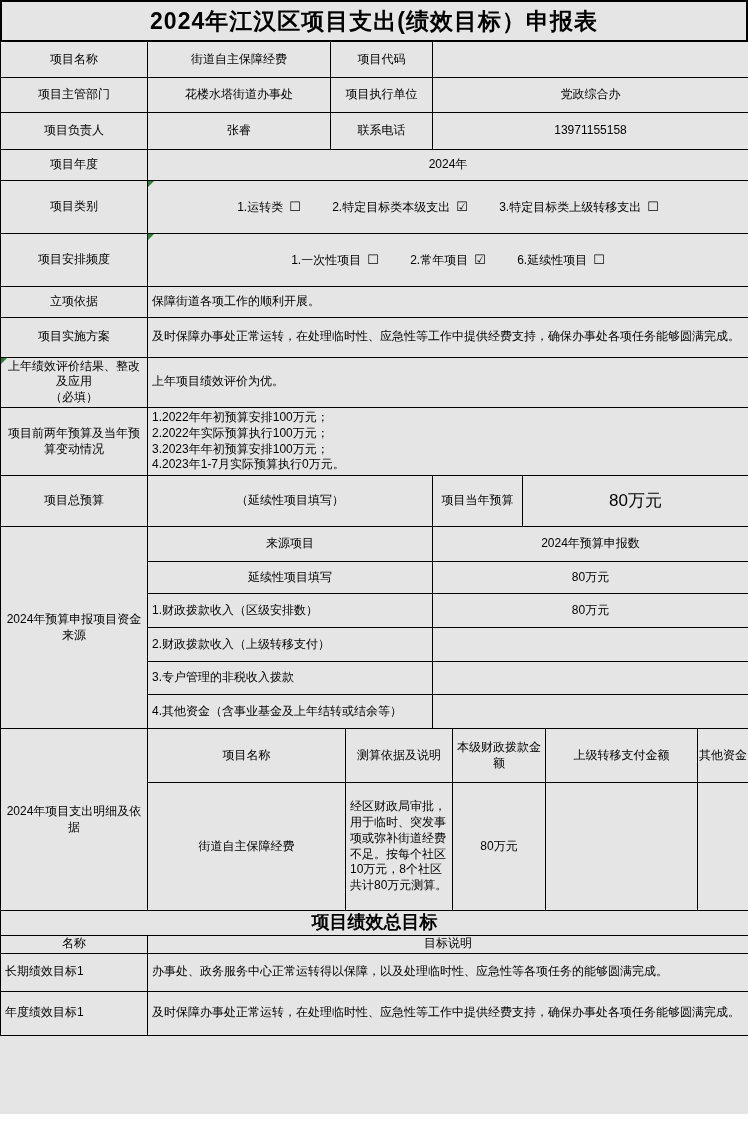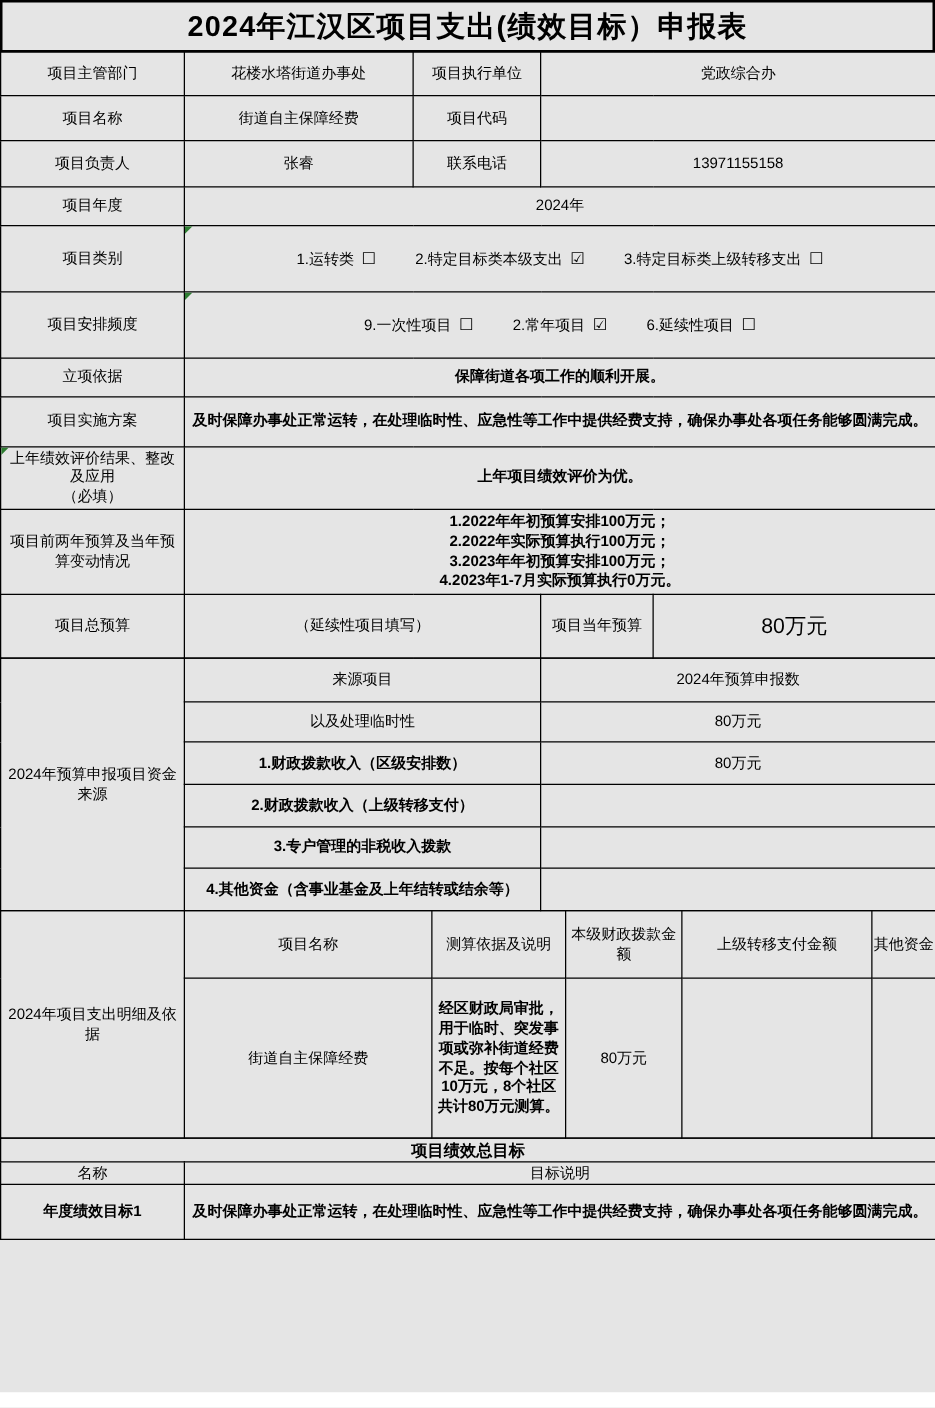--- a/index.html
+++ b/index.html
@@ -8,23 +8,23 @@
   .title-box{height:42px;border:2px solid #000;box-sizing:border-box;
              display:flex;align-items:center;justify-content:center;
              font-size:23px;font-weight:bold;letter-spacing:1px;}
   .unit-row{height:43px;box-sizing:border-box;position:relative;
             display:flex;align-items:center;font-size:12px;padding-left:4px;}
   .gl{position:absolute;top:4px;bottom:0;width:1px;background:#e4e4e4;}
   table{border-collapse:collapse;table-layout:fixed;width:748px;margin-top:-1px;}
   td{border:1px solid #000;font-size:12px;padding:1px 4px;vertical-align:middle;
      overflow:hidden;position:relative;line-height:1.32;word-break:break-all;}
   .c{text-align:center;}
-  .l{text-align:center;font-weight:bold;}
+  .l{text-align:left;}
   .big{font-size:17px;}
-  .perf-title{font-size:13px;font-weight:bold;}
+  .perf-title{font-size:18px;font-weight:bold;}
   .flag{position:absolute;top:0;left:0;width:0;height:0;
         border-top:6px solid #2e7d32;border-right:6px solid transparent;}
   .opt{display:inline-block;margin:16px 14px;}
   .box{display:inline-block;margin-left:6px;font-size:13px;}
   .note-line{display:block;}
 </style>
 </head>
 <body>
 
 <div class="sheet">
@@ -34,31 +34,31 @@
 
   <table>
     <colgroup>
         <col style="width:147px">
         <col style="width:183px">
         <col style="width:102px">
         <col style="width:90px">
         <col style="width:226px">
       </colgroup>
     <tbody>
-        <tr style="height:35px">
+        <tr style="height:36px">
+      <td class="c">项目名称</td>
+      <td class="c">街道自主保障经费</td>
+      <td class="c">项目代码</td>
+      <td class="c" colspan="2"></td>
+    </tr>
+    <tr style="height:35px">
       <td class="c">项目主管部门</td>
       <td class="c">花楼水塔街道办事处</td>
       <td class="c">项目执行单位</td>
       <td class="c" colspan="2">党政综合办</td>
-    </tr>
-    <tr style="height:36px">
-      <td class="c">项目名称</td>
-      <td class="c">街道自主保障经费</td>
-      <td class="c">项目代码</td>
-      <td class="c" colspan="2"></td>
     </tr>
     <tr style="height:37px">
       <td class="c">项目负责人</td>
       <td class="c">张睿</td>
       <td class="c">联系电话</td>
       <td class="c" colspan="2">13971155158</td>
     </tr>
     <tr style="height:31px">
       <td class="c">项目年度</td>
       <td class="c" colspan="4">2024年</td>
@@ -69,21 +69,21 @@
         <span class="flag"></span>
         <span class="opt"><span>1.运转类</span><span class="box">☐</span></span>
         <span class="opt"><span>2.特定目标类本级支出</span><span class="box">☑</span></span>
         <span class="opt"><span>3.特定目标类上级转移支出</span><span class="box">☐</span></span>
       </td>
     </tr>
     <tr style="height:36px">
       <td class="c">项目安排频度</td>
       <td class="c" colspan="4">
         <span class="flag"></span>
-        <span class="opt"><span>9.一次性项目</span><span class="box">☐</span></span>
+        <span class="opt"><span>1.一次性项目</span><span class="box">☐</span></span>
         <span class="opt"><span>2.常年项目</span><span class="box">☑</span></span>
         <span class="opt"><span>6.延续性项目</span><span class="box">☐</span></span>
       </td>
     </tr>
     <tr style="height:31px">
       <td class="c">立项依据</td>
       <td class="l" colspan="4">保障街道各项工作的顺利开展。</td>
     </tr>
     <tr style="height:40px">
       <td class="c">项目实施方案</td>
@@ -121,21 +121,21 @@
         <col style="width:285px">
         <col style="width:316px">
       </colgroup>
     <tbody>
         <tr style="height:35px">
       <td class="c" rowspan="6">2024年预算申报项目资金来源</td>
       <td class="c">来源项目</td>
       <td class="c">2024年预算申报数</td>
     </tr>
     <tr style="height:32px">
-      <td class="c">以及处理临时性</td>
+      <td class="c">延续性项目填写</td>
       <td class="c">80万元</td>
     </tr>
     <tr style="height:34px">
       <td class="l">1.财政拨款收入（区级安排数）</td>
       <td class="c">80万元</td>
     </tr>
     <tr style="height:34px">
       <td class="l">2.财政拨款收入（上级转移支付）</td>
       <td class="c"></td>
     </tr>
@@ -185,20 +185,24 @@
         <col style="width:601px">
       </colgroup>
     <tbody>
         <tr style="height:19px">
       <td class="c perf-title" colspan="2" style="padding:0 4px">项目绩效总目标</td>
     </tr>
     <tr style="height:18px">
       <td class="c" style="padding:0 4px">名称</td>
       <td class="c" style="padding:0 4px">目标说明</td>
     </tr>
+    <tr style="height:38px">
+      <td class="l">长期绩效目标1</td>
+      <td class="l">办事处、政务服务中心正常运转得以保障，以及处理临时性、应急性等各项任务的能够圆满完成。</td>
+    </tr>
     <tr style="height:44px">
       <td class="l">年度绩效目标1</td>
       <td class="l">及时保障办事处正常运转，在处理临时性、应急性等工作中提供经费支持，确保办事处各项任务能够圆满完成。</td>
     </tr>
   </tbody>
     </table>
 
 </div>
 
 </body></html>

